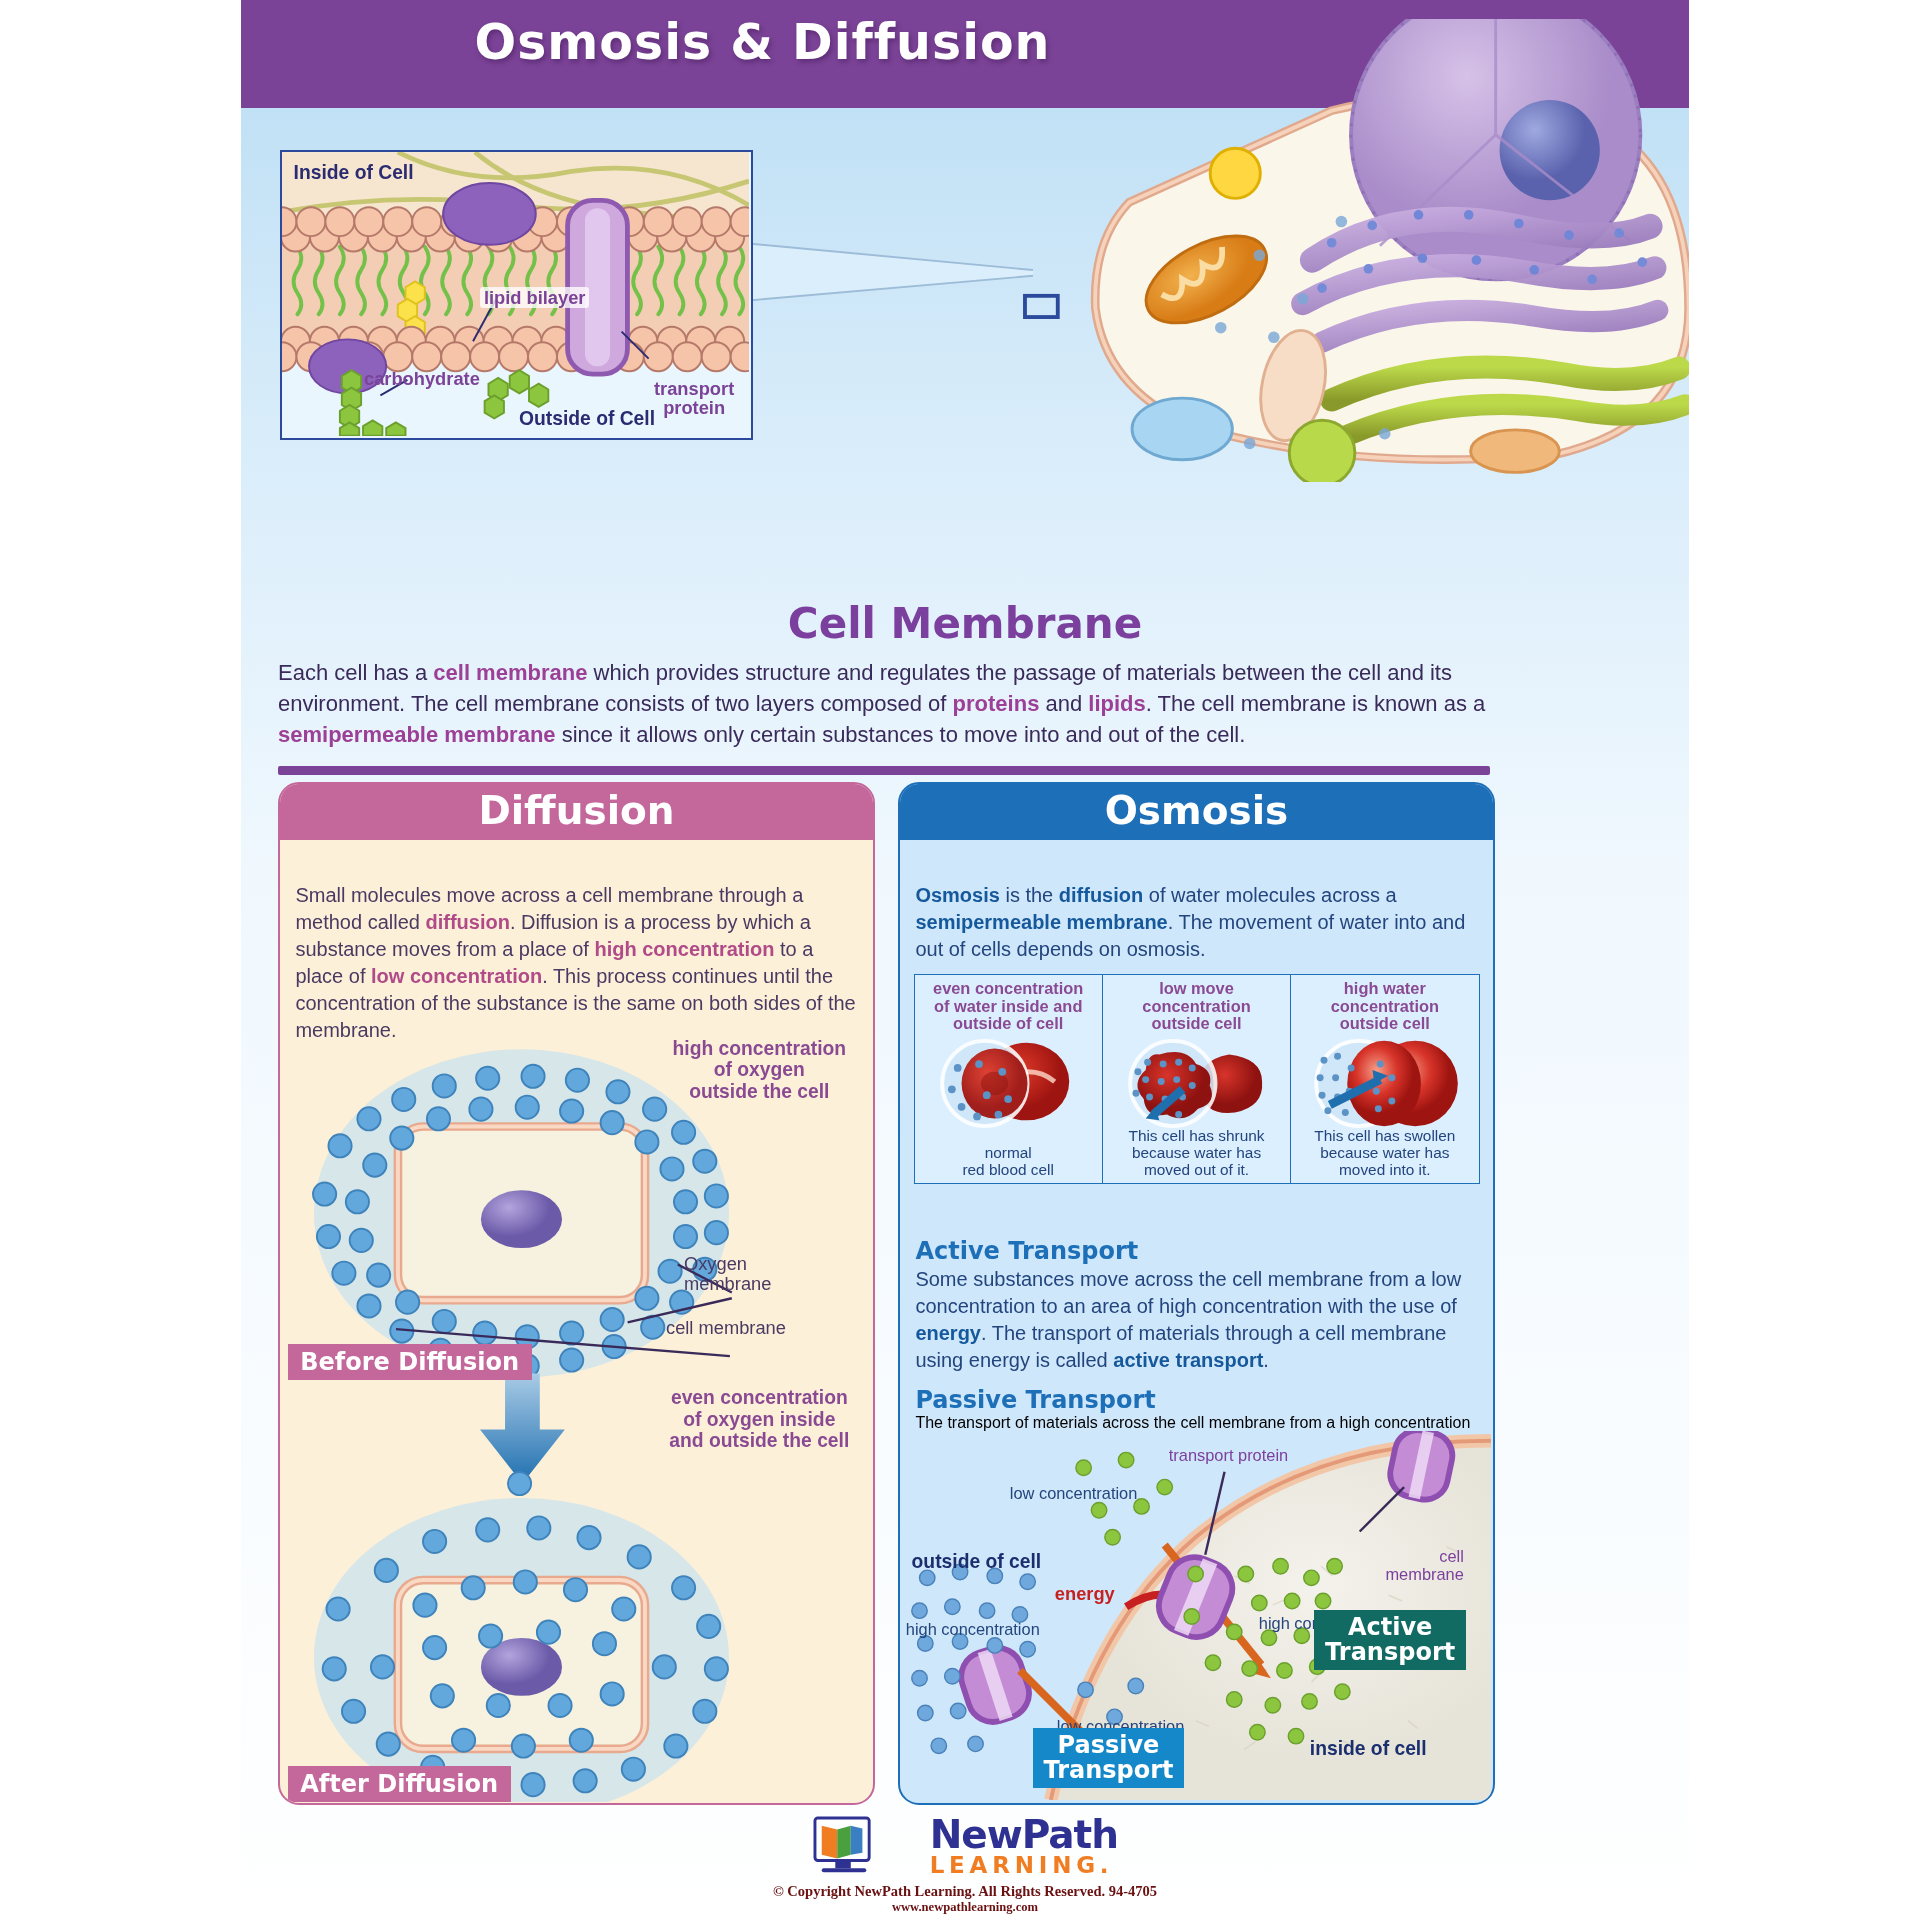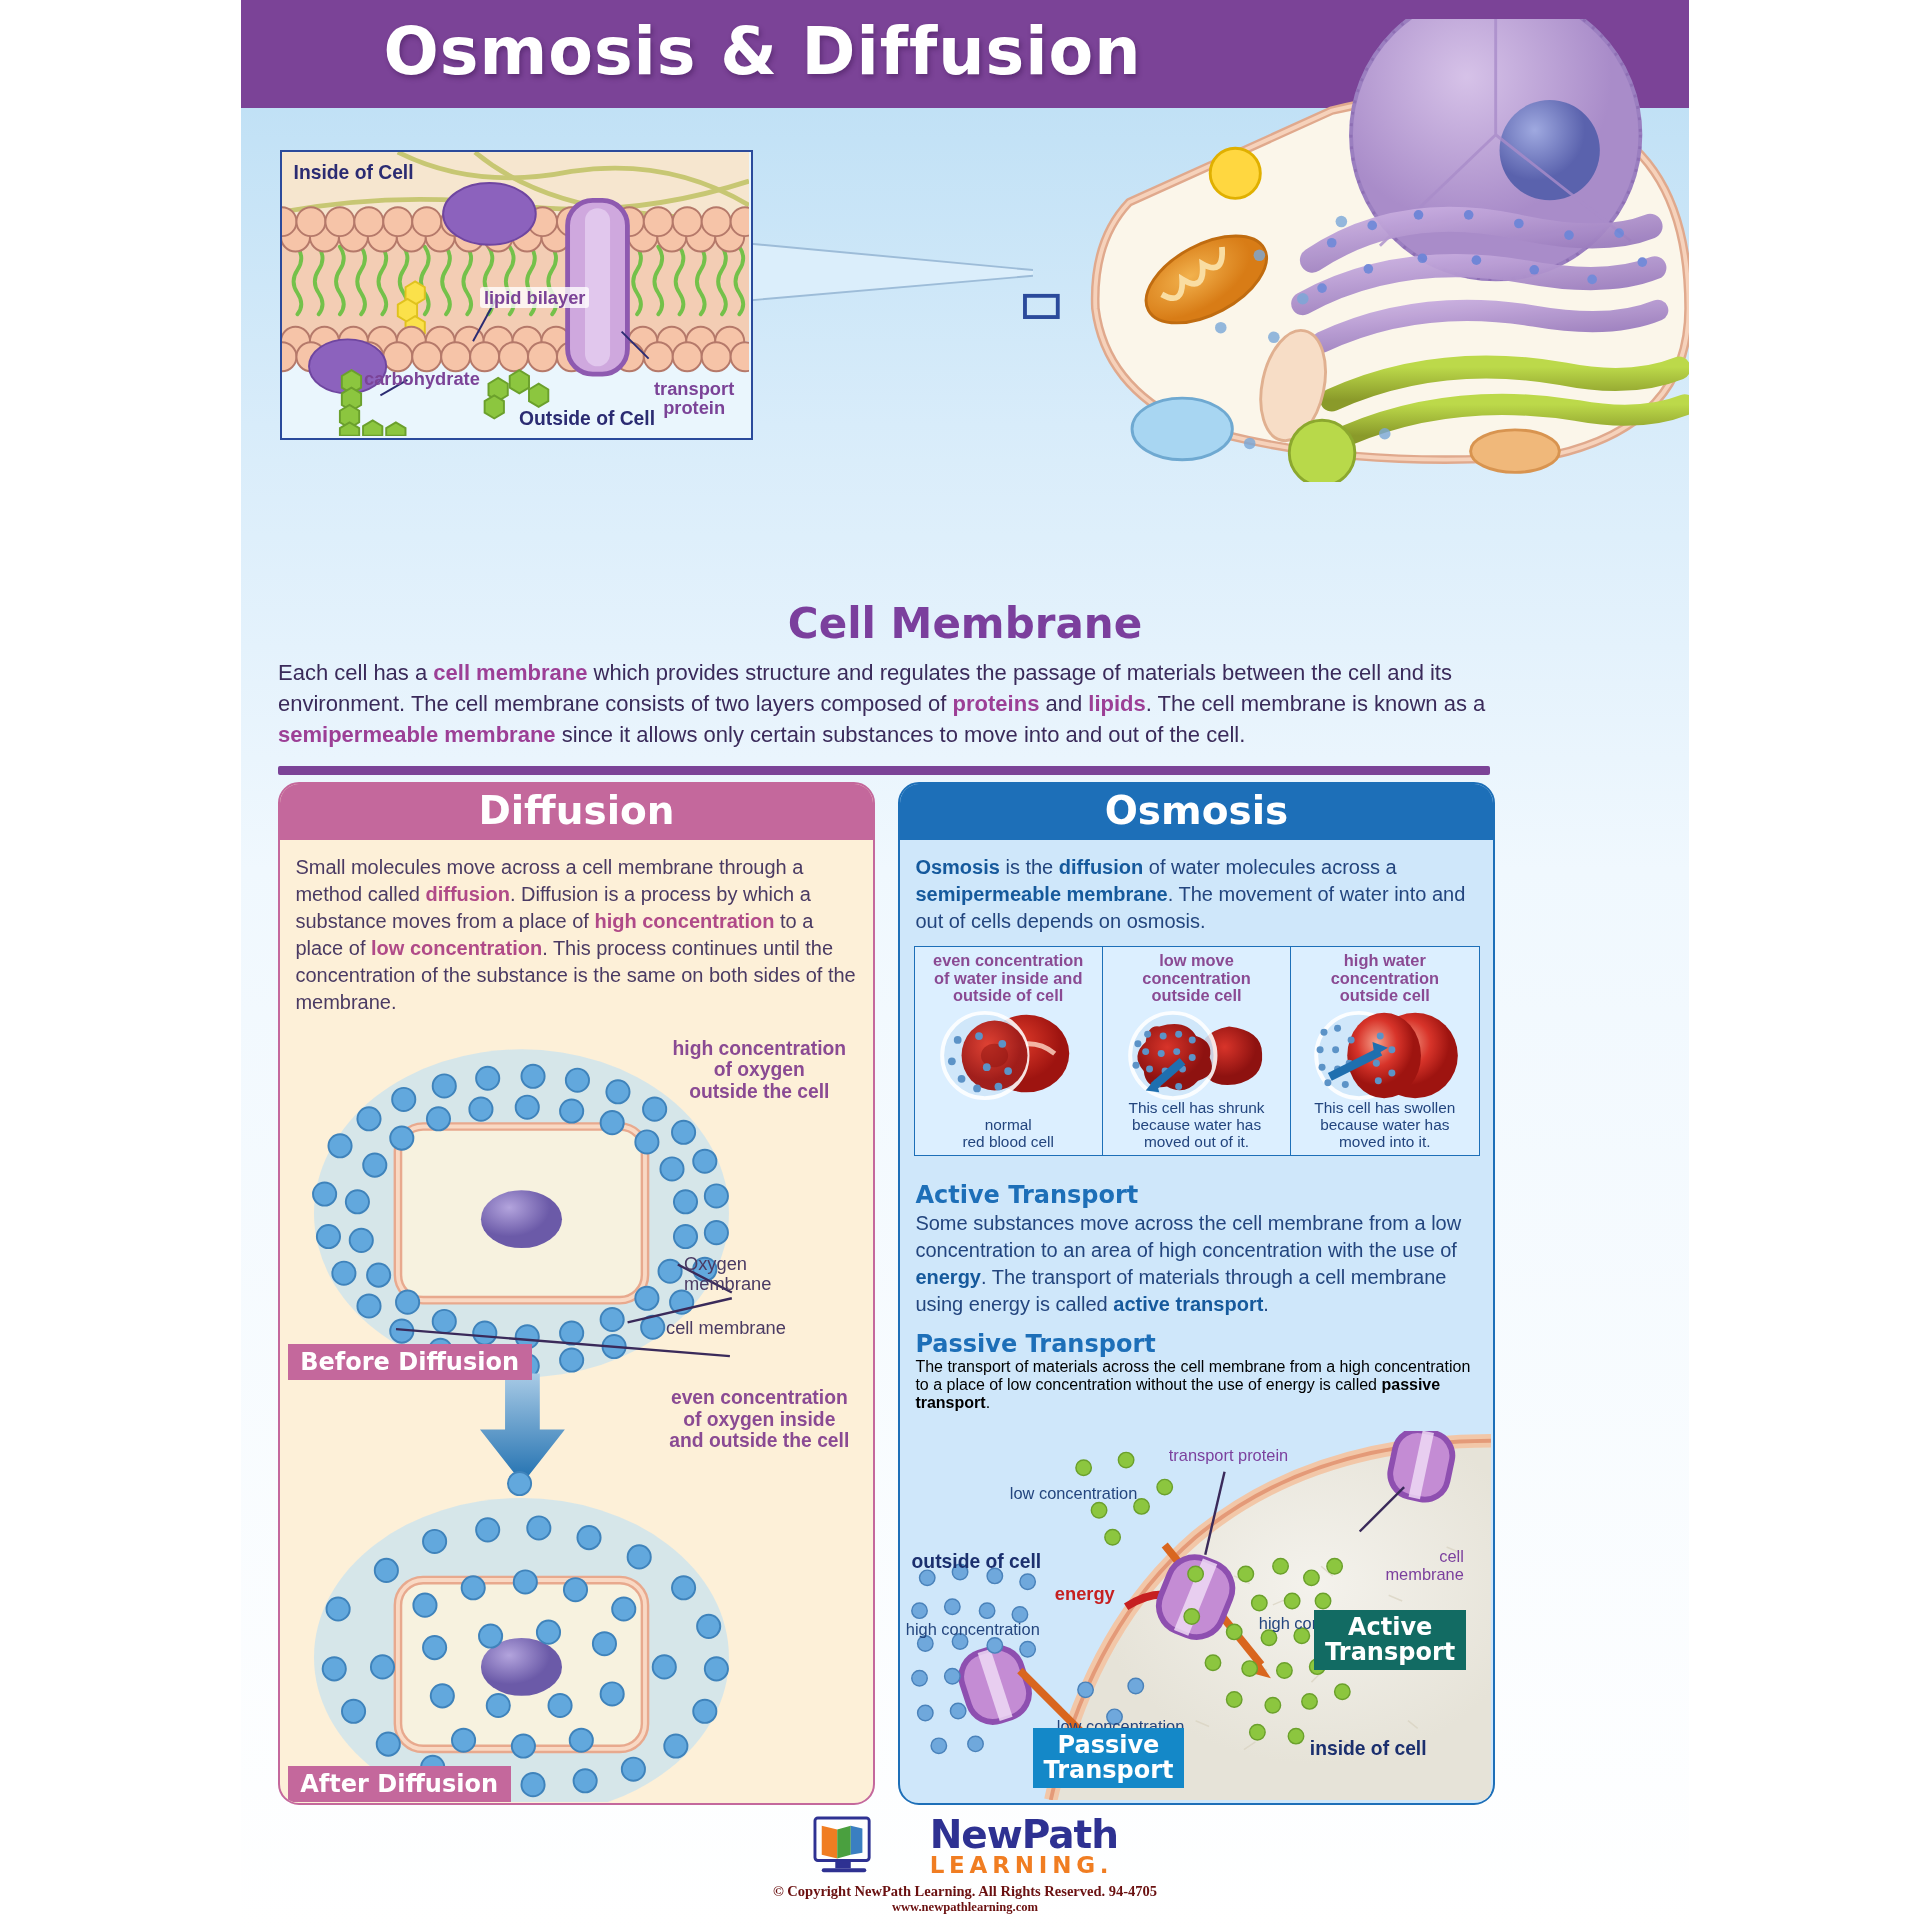--- a/index.html
+++ b/index.html
@@ -13,21 +13,21 @@
   }
 
   
   #header {
     position:absolute; left:0; top:0; width:1448px; height:108px;
     background:#7b4397;
   }
   #title {
     position:absolute; left:0; top:13.5px; width:1043px;
     text-align:center; color:#ffffff;
-    font-size:65px; font-weight:bold; letter-spacing:1px;
+    font-size:49px; font-weight:bold; letter-spacing:1px;
     text-shadow:1.9px 2.9px 4.8px rgba(60,20,80,.45);
     font-family:"DejaVu Sans", sans-serif;
   }
 
   
   #cellart { position:absolute; left:772px; top:19.3px; width:676px; height:463px; }
 
   
   #membrane-box {
     position:absolute; left:39px; top:150px; width:473px; height:290px;
@@ -60,21 +60,21 @@
 
   
   .panel { position:absolute; top:782px; width:597px; height:1023px; border-radius:21px; overflow:hidden; }
   .panel-head { height:56px; line-height:54px; text-align:center; color:#fff;
                 font-size:39px; font-weight:bold; font-family:"DejaVu Sans", sans-serif; }
   #panel-diffusion { left:37px; background:#fdf0d8; border:2.9px solid #c4689c; }
   #panel-diffusion .panel-head { background:#c4689c; }
   #panel-osmosis { left:657px; background:#cfe7fa; border:2.9px solid #1d6fb8; }
   #panel-osmosis .panel-head { background:#1d6fb8; }
 
-  .panel-body { padding:13.5px 15.4px 0 15.4px; }
+  .panel-body { padding:13.5px 15.4px 0 15.4px;margin-top:28px; }
   #diff-para { color:#4a3a63; font-size:20px; line-height:1.35; }
   #diff-para b { color:#b04a88; }
   #osm-para { color:#23457e; font-size:20px; line-height:1.35; }
   #osm-para b { color:#15599c; }
 
   
   #diff-fig { position:absolute; left:0; top:246px; width:591px; height:772px; }
   .diff-note { position:absolute; color:#8a4a93; font-weight:bold; font-size:19.3px;
                line-height:1.12; text-align:center; }
   #note-high { right:7.7px; top:7.7px; width:208px; }

